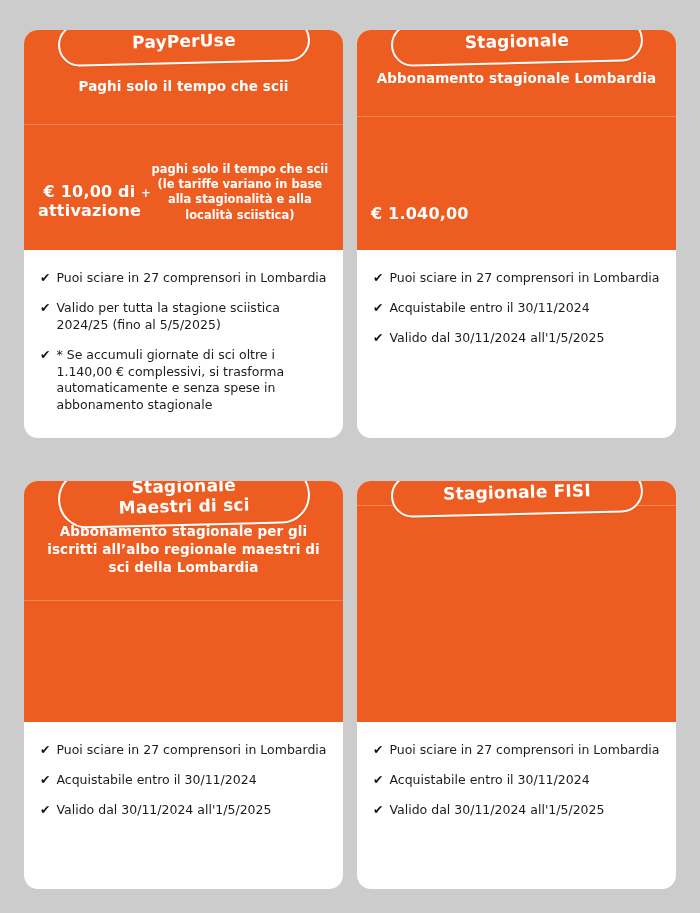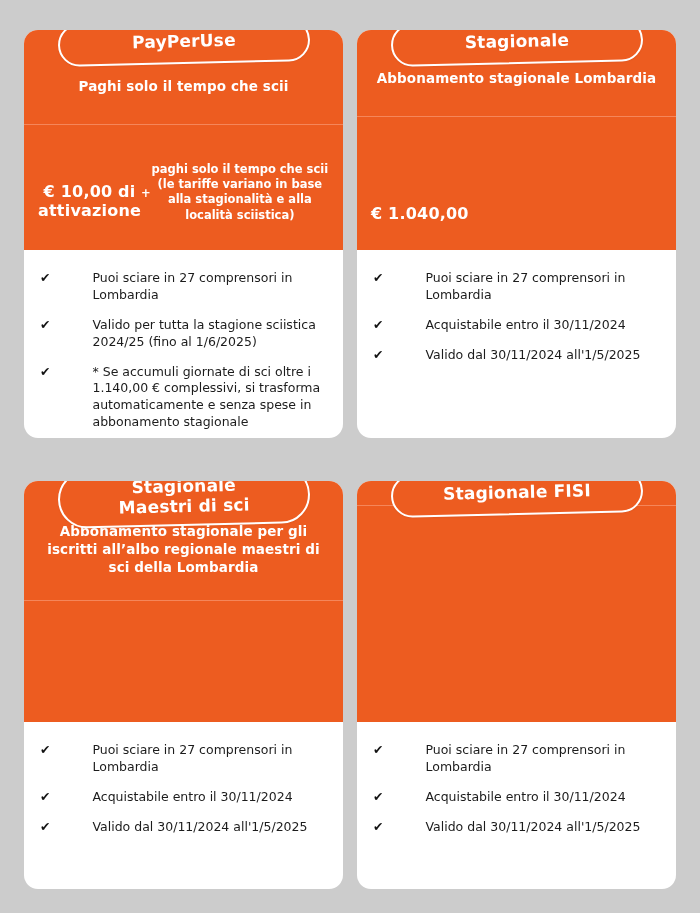--- a/index.html
+++ b/index.html
@@ -161,21 +161,21 @@
   }
 
   .check-icon {
     flex: 0 0 auto;
     font-size: 12.5px;
     line-height: 1.35;
     font-weight: 700;
     color: #111111;
   }
 
-  .feature-text { flex: 1 1 auto; margin-left: 36px; }
+  .feature-text { flex: 1 1 auto; }
 </style>
 </head>
 <body>
 
 <div class="pricing-grid">
 
   <div class="card">
     <div class="card-head h-a">
       <div class="badge">PayPerUse</div>
       <div class="card-subtitle">Paghi solo il tempo che scii</div>
@@ -187,21 +187,21 @@
 
       </div>
     </div>
     <div class="card-features">
       <div class="feature">
         <span class="check-icon">✔</span>
         <span class="feature-text">Puoi sciare in 27 comprensori in Lombardia</span>
       </div>
       <div class="feature">
         <span class="check-icon">✔</span>
-        <span class="feature-text">Valido per tutta la stagione sciistica 2024/25 (fino al 1/6/2025)</span>
+        <span class="feature-text">Valido per tutta la stagione sciistica 2024/25 (fino al 5/5/2025)</span>
       </div>
       <div class="feature">
         <span class="check-icon">✔</span>
         <span class="feature-text">* Se accumuli giornate di sci oltre i 1.140,00 € complessivi, si trasforma automaticamente e senza spese in abbonamento stagionale</span>
       </div>
     </div>
   </div>
 
   <div class="card">
     <div class="card-head h-b">

